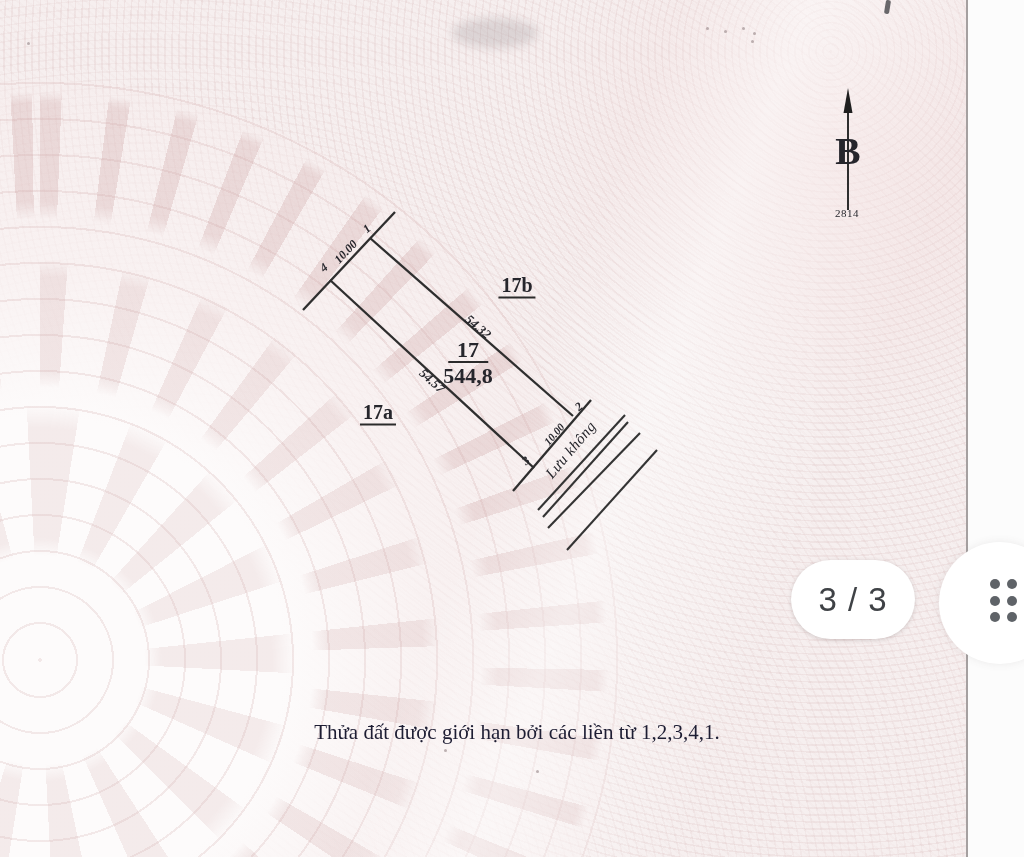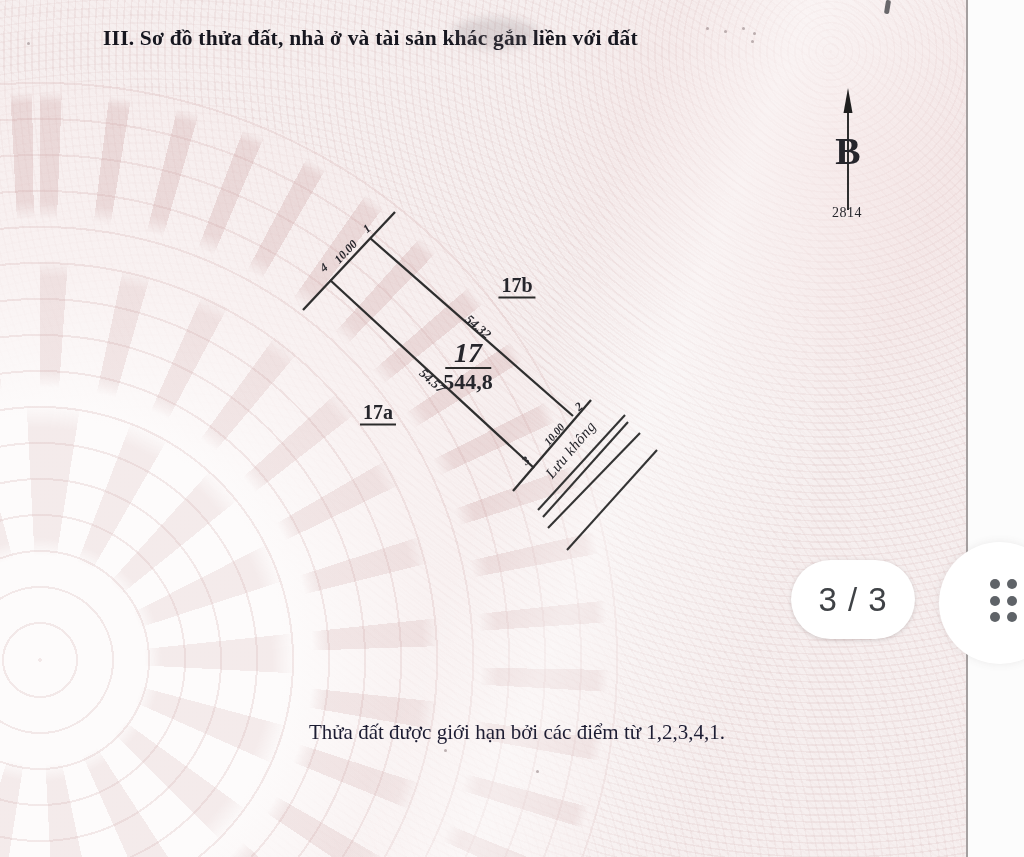--- a/index.html
+++ b/index.html
@@ -39,28 +39,28 @@
   .lbl{position:absolute;color:#26262c;white-space:nowrap;}
   .ctr{transform:translate(-50%,-50%);}
   .title{left:103px;top:26px;font-size:21.5px;font-weight:700;color:#16161f;letter-spacing:.2px;}
   .caption{left:517px;top:732px;font-size:21px;color:#1d1d33;transform:translate(-50%,-50%);}
 
   .corner{font-size:12px;font-style:italic;font-weight:700;}
   .dim{font-style:italic;font-weight:700;}
   .underlined{border-bottom:2px solid #2b2b2b;padding:0 3px 1px 3px;}
 
   .parcel{left:468px;top:338px;transform:translateX(-50%);text-align:center;font-weight:700;}
-  .parcel .num{display:inline-block;font-size:28px;border-bottom:2.5px solid #2b2b2b;padding:0 9px 0 9px;line-height:1.05;font-style:italic;}
+  .parcel .num{display:inline-block;font-size:22px;border-bottom:2.5px solid #2b2b2b;padding:0 9px 0 9px;line-height:1.05;}
   .parcel .area{font-size:22px;line-height:1.15;}
 
   .neighbor{font-size:20px;font-weight:700;}
   .road-label{font-size:15px;font-style:italic;letter-spacing:.5px;}
 
   .north-b{left:848px;top:151px;font-size:38px;font-weight:700;transform:translate(-50%,-50%);}
-  .north-code{left:847px;top:213px;font-size:14px;transform:translate(-50%,-50%);letter-spacing:.5px;}
+  .north-code{left:847px;top:213px;font-size:11px;transform:translate(-50%,-50%);letter-spacing:.5px;}
 
   
   .mark-tr{position:absolute;left:885px;top:0;width:5px;height:14px;background:#4f4f52;transform:rotate(9deg);opacity:.85;border-radius:2px;}
   .speck{position:absolute;width:3px;height:3px;border-radius:50%;background:#8a7a7c;opacity:.55;}
   .smudge{position:absolute;left:452px;top:18px;width:86px;height:30px;background:rgba(128,118,124,0.22);filter:blur(5px);border-radius:50%;}
 
   
   .pill{position:absolute;left:791px;top:560px;width:124px;height:79px;background:#ffffff;border-radius:42px;
     box-shadow:0 1px 4px rgba(80,70,70,0.22);display:flex;align-items:center;justify-content:center;
     font-family:"Liberation Sans","DejaVu Sans",sans-serif;font-size:33px;color:#3f4246;letter-spacing:1px;}
@@ -96,21 +96,20 @@
       <line x1="628" y1="422" x2="543" y2="517"></line>
       <line x1="640" y1="433" x2="548" y2="528"></line>
       <line x1="657" y1="450" x2="567" y2="550"></line>
     </g>
     <g>
       <line x1="848" y1="108" x2="848" y2="210" stroke="#2e2e2e" stroke-width="2"></line>
       <polygon points="848,88 843.5,113 852.5,113" fill="#1f1f1f"></polygon>
     </g>
   </svg>
 
-  <div class="lbl title">III. Sơ đồ thửa đất, nhà ở và tài sản khác gắn liền với đất</div>
 
   <div class="lbl north-b">B</div>
   <div class="lbl north-code">2814</div>
 
   <div class="lbl corner ctr" style="left:367px;top:229px;transform:translate(-50%,-50%) rotate(-40deg);">1</div>
   <div class="lbl corner ctr" style="left:579px;top:407px;transform:translate(-50%,-50%) rotate(-40deg);">2</div>
   <div class="lbl corner ctr" style="left:526px;top:461px;transform:translate(-50%,-50%) rotate(-40deg);">3</div>
   <div class="lbl corner ctr" style="left:324px;top:268px;transform:translate(-50%,-50%) rotate(-40deg);">4</div>
 
   <div class="lbl dim" style="left:346px;top:252px;font-size:12px;transform:translate(-50%,-50%) rotate(-46deg);">10.00</div>
@@ -125,21 +124,21 @@
 
   <div class="lbl neighbor ctr" style="left:517px;top:285px;">
     <span class="underlined">17b</span>
   </div>
   <div class="lbl neighbor ctr" style="left:378px;top:412px;">
     <span class="underlined">17a</span>
   </div>
 
   <div class="lbl road-label" style="left:571px;top:450px;transform:translate(-50%,-50%) rotate(-50deg);">Lưu không</div>
 
-  <div class="lbl caption">Thửa đất được giới hạn bởi các điểm từ 1,2,3,4,1.</div>
+  <div class="lbl caption">Thửa đất được giới hạn bởi các liền từ 1,2,3,4,1.</div>
 
   <div class="mark-tr"></div>
   <div class="smudge"></div>
   <div class="speck" style="left:706px;top:27px;"></div>
   <div class="speck" style="left:724px;top:30px;"></div>
   <div class="speck" style="left:742px;top:27px;"></div>
   <div class="speck" style="left:753px;top:32px;"></div>
   <div class="speck" style="left:751px;top:40px;"></div>
   <div class="speck" style="left:444px;top:749px;"></div>
   <div class="speck" style="left:536px;top:770px;"></div>

